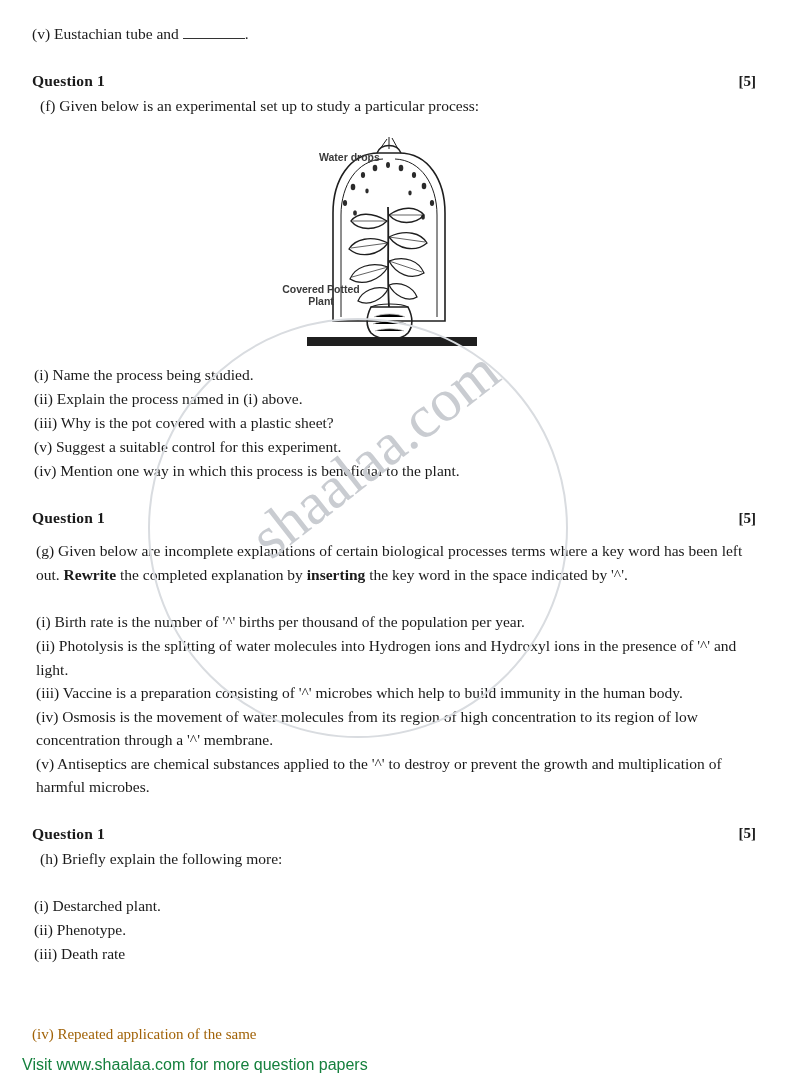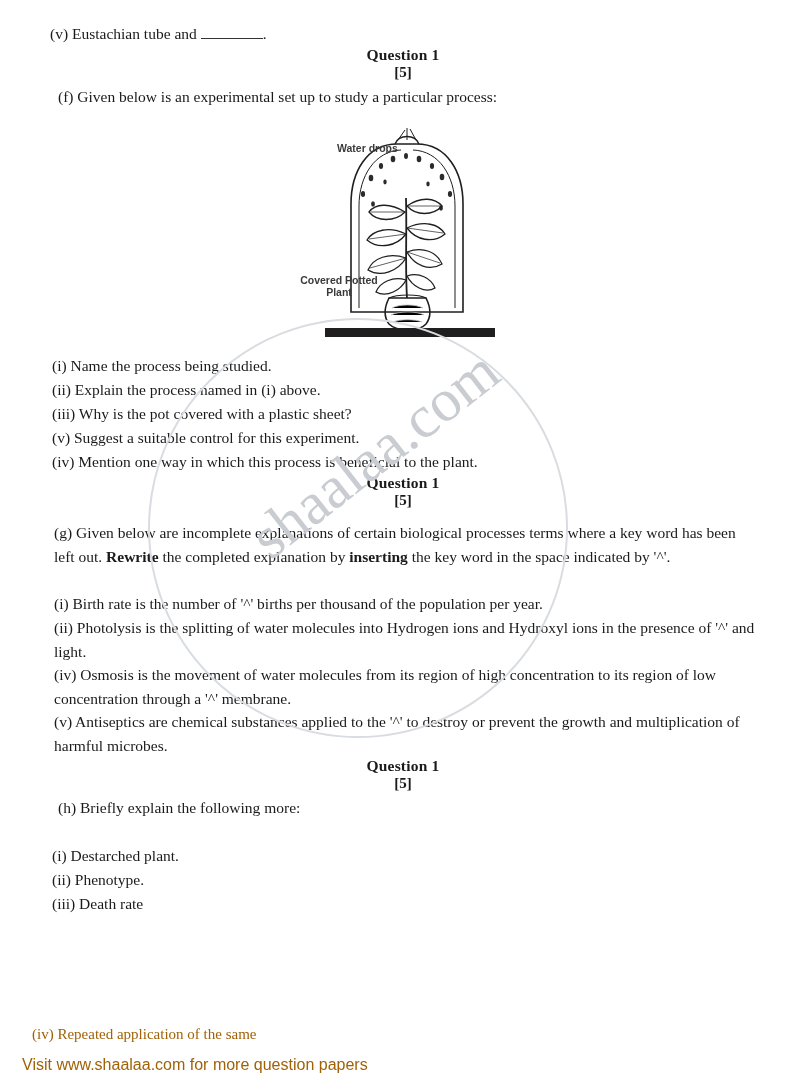--- a/index.html
+++ b/index.html
@@ -10,21 +10,21 @@
     background: #ffffff;
     font-family: "Liberation Serif", serif;
     color: #1a1a1a;
     position: relative;
     overflow: hidden;
   }
   .page {
     position: relative;
     width: 800px;
     height: 1087px;
-    padding: 22px 44px 0 50px;
+    padding: 22px 44px 0 32px;
   }
 
   
   .watermark {
     position: absolute;
     left: 148px;
     top: 318px;
     width: 420px;
     height: 420px;
     border: 2px solid #d9dce0;
@@ -50,21 +50,21 @@
   .line {
     font-size: 15.5px;
     line-height: 1.55;
   }
   .q-head {
     display: flex;
     justify-content: space-between;
     align-items: center;
     font-weight: bold;
     font-size: 15.5px;
-    flex-direction: column;
+    margin-top: 26px;
   }
   .q-title { letter-spacing: .2px; }
   .q-marks { font-weight: bold; font-size: 15px; }
   .sub {
     font-size: 15.5px;
     line-height: 1.5;
     margin-top: 4px;
     padding-left: 8px;
   }
   .items { margin-top: 6px; }
@@ -114,21 +114,21 @@
     background: #ffffff;
     border-top: 1px solid #ffffff;
     z-index: 20;
   }
   .footer-text {
     position: absolute;
     left: 22px;
     top: 8px;
     font-family: "Liberation Sans", sans-serif;
     font-size: 16px;
-    color: #a16207;
+    color: #15803d;
     white-space: nowrap;
   }
   .faint-line {
     position: absolute;
     left: 32px;
     bottom: 44px;
     font-size: 15px;
     color: #a16207;
   }
 </style>
@@ -227,20 +227,21 @@
   </div>
   <div class="para" style="margin-top:12px;">
     <span>(g) Given below are incomplete explanations of certain biological processes terms where a key word has been left out. </span><b>Rewrite</b><span> the completed explanation by </span><b>inserting</b><span> the key word in the space indicated by '^'.</span>
   </div>
 
   <div class="gap-18"></div>
 
   <div class="items">
     <div class="para">(i) Birth rate is the number of '^' births per thousand of the population per year.</div>
     <div class="para">(ii) Photolysis is the splitting of water molecules into Hydrogen ions and Hydroxyl ions in the presence of '^' and light.</div>
+    <div class="para">(iii) Vaccine is a preparation consisting of '^' microbes which help to build immunity in the human body.</div>
     <div class="para">(iv) Osmosis is the movement of water molecules from its region of high concentration to its region of low concentration through a '^' membrane.</div>
     <div class="para">(v) Antiseptics are chemical substances applied to the '^' to destroy or prevent the growth and multiplication of harmful microbes.</div>
   </div>
 
   <div class="q-head">
     <span class="q-title">Question 1</span>
     <span class="q-marks">[5]</span>
   </div>
   <div class="sub">(h) Briefly explain the following more:</div>
 

